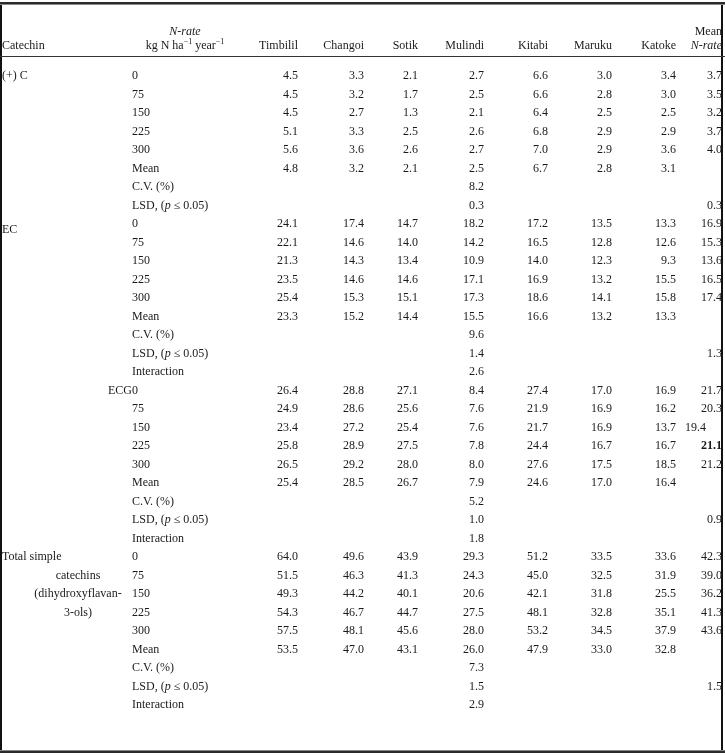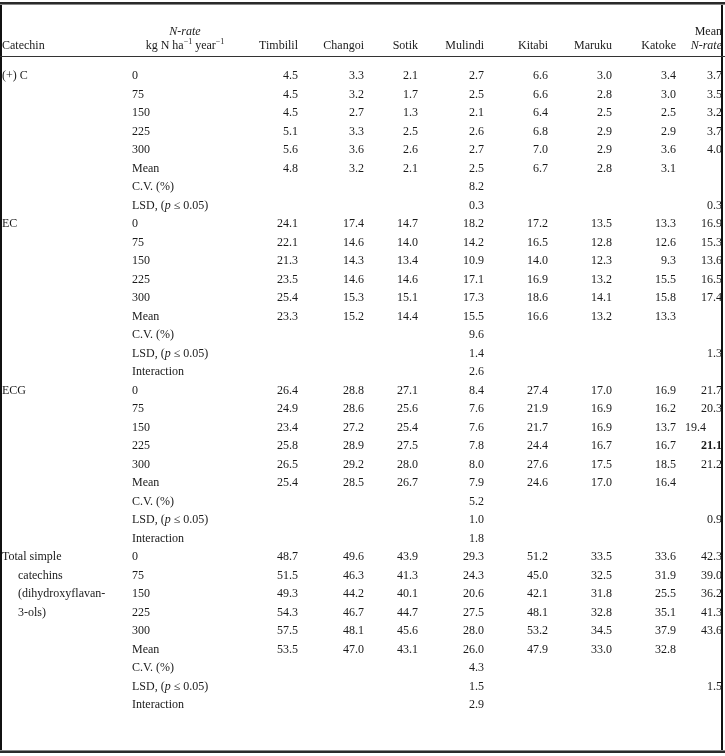--- a/index.html
+++ b/index.html
@@ -25,21 +25,21 @@
     }
     th, td { padding: 0; font-weight: normal; white-space: nowrap; line-height: 18.5px; height: 18.5px; }
     thead th { vertical-align: bottom; height: 46px; line-height: 14px; padding-bottom: 8px; }
     .c-cat { width: 130px; text-align: left; padding-left: 0; }
     .c-n { width: 106px; text-align: left; }
     .c-v { text-align: right; padding-right: 6px; }
     th.c-n { text-align: center; }
     th.c-v { text-align: right; }
     .first-row td { padding-top: 6px; }
     .cat-cell { vertical-align: top; white-space: normal; line-height: 18.5px; }
-    .indent { padding-left: 16px; display: block; }
+    .indent { padding-left: 22px; display: block; text-align: center; }
     sup { font-size: 8px; line-height: 0; }
     i { font-style: italic; }
   </style>
 </head>
 <body>
 
 <div class="frame"></div>
 <div class="rule-top"></div>
 <div class="rule-top2"></div>
 <div class="rule-head"></div>
@@ -166,21 +166,21 @@
         <td class="c-v"></td>
         <td class="c-v"></td>
         <td class="c-v">0.3</td>
         <td class="c-v"></td>
         <td class="c-v"></td>
         <td class="c-v"></td>
         <td class="c-v" style="padding-right: 0px;">0.3</td>
       </tr>
       <tr>
         <td class="c-cat cat-cell" rowspan="9">
-          <span class="" style="display: block;">EC</span>
+          <span class="" style="display: block; margin-top: 6px;">EC</span>
         </td>
         <td class="c-n">0</td>
         <td class="c-v">24.1</td>
         <td class="c-v">17.4</td>
         <td class="c-v">14.7</td>
         <td class="c-v">18.2</td>
         <td class="c-v">17.2</td>
         <td class="c-v">13.5</td>
         <td class="c-v">13.3</td>
         <td class="c-v" style="padding-right: 0px;">16.9</td>
@@ -268,21 +268,21 @@
         <td class="c-v"></td>
         <td class="c-v"></td>
         <td class="c-v">2.6</td>
         <td class="c-v"></td>
         <td class="c-v"></td>
         <td class="c-v"></td>
         <td class="c-v" style="padding-right: 0px;"></td>
       </tr>
       <tr>
         <td class="c-cat cat-cell" rowspan="9">
-          <span class="" style="display: block;">ECG</span>
+          <span class="" style="display: block; text-align: right;">ECG</span>
         </td>
         <td class="c-n">0</td>
         <td class="c-v">26.4</td>
         <td class="c-v">28.8</td>
         <td class="c-v">27.1</td>
         <td class="c-v">8.4</td>
         <td class="c-v">27.4</td>
         <td class="c-v">17.0</td>
         <td class="c-v">16.9</td>
         <td class="c-v" style="padding-right: 0px;">21.7</td>
@@ -376,21 +376,21 @@
         <td class="c-v" style="padding-right: 0px;"></td>
       </tr>
       <tr>
         <td class="c-cat cat-cell" rowspan="9">
           <span class="" style="display: block;">Total simple</span>
           <span class="indent">catechins</span>
           <span class="indent">(dihydroxyflavan-</span>
           <span class="indent">3-ols)</span>
         </td>
         <td class="c-n">0</td>
-        <td class="c-v">48.7</td>
+        <td class="c-v">64.0</td>
         <td class="c-v">49.6</td>
         <td class="c-v">43.9</td>
         <td class="c-v">29.3</td>
         <td class="c-v">51.2</td>
         <td class="c-v">33.5</td>
         <td class="c-v">33.6</td>
         <td class="c-v" style="padding-right: 0px;">42.3</td>
       </tr>
       <tr>
         <td class="c-n">75</td>
@@ -445,21 +445,21 @@
         <td class="c-v">47.9</td>
         <td class="c-v">33.0</td>
         <td class="c-v">32.8</td>
         <td class="c-v" style="padding-right: 0px;"></td>
       </tr>
       <tr>
         <td class="c-n">C.V. (%)</td>
         <td class="c-v"></td>
         <td class="c-v"></td>
         <td class="c-v"></td>
-        <td class="c-v">4.3</td>
+        <td class="c-v">7.3</td>
         <td class="c-v"></td>
         <td class="c-v"></td>
         <td class="c-v"></td>
         <td class="c-v" style="padding-right: 0px;"></td>
       </tr>
       <tr>
         <td class="c-n">LSD, (<i>p</i> ≤ 0.05)</td>
         <td class="c-v"></td>
         <td class="c-v"></td>
         <td class="c-v"></td>

